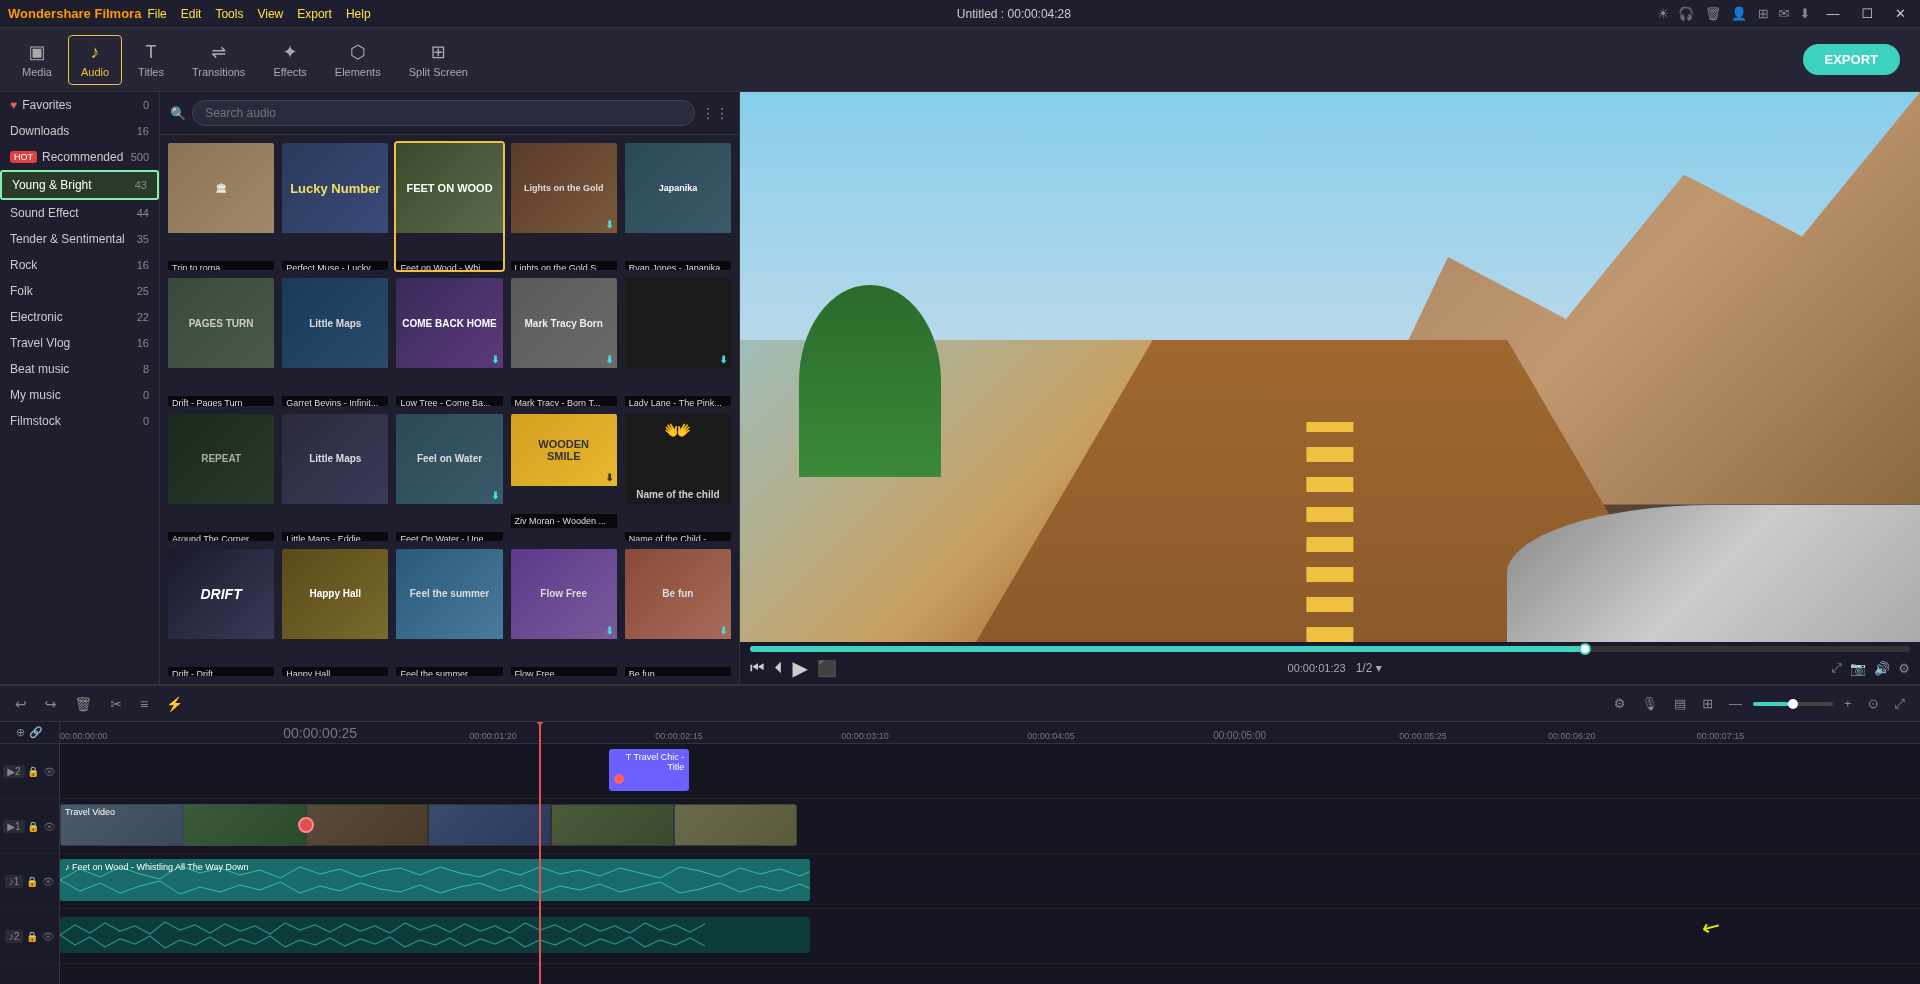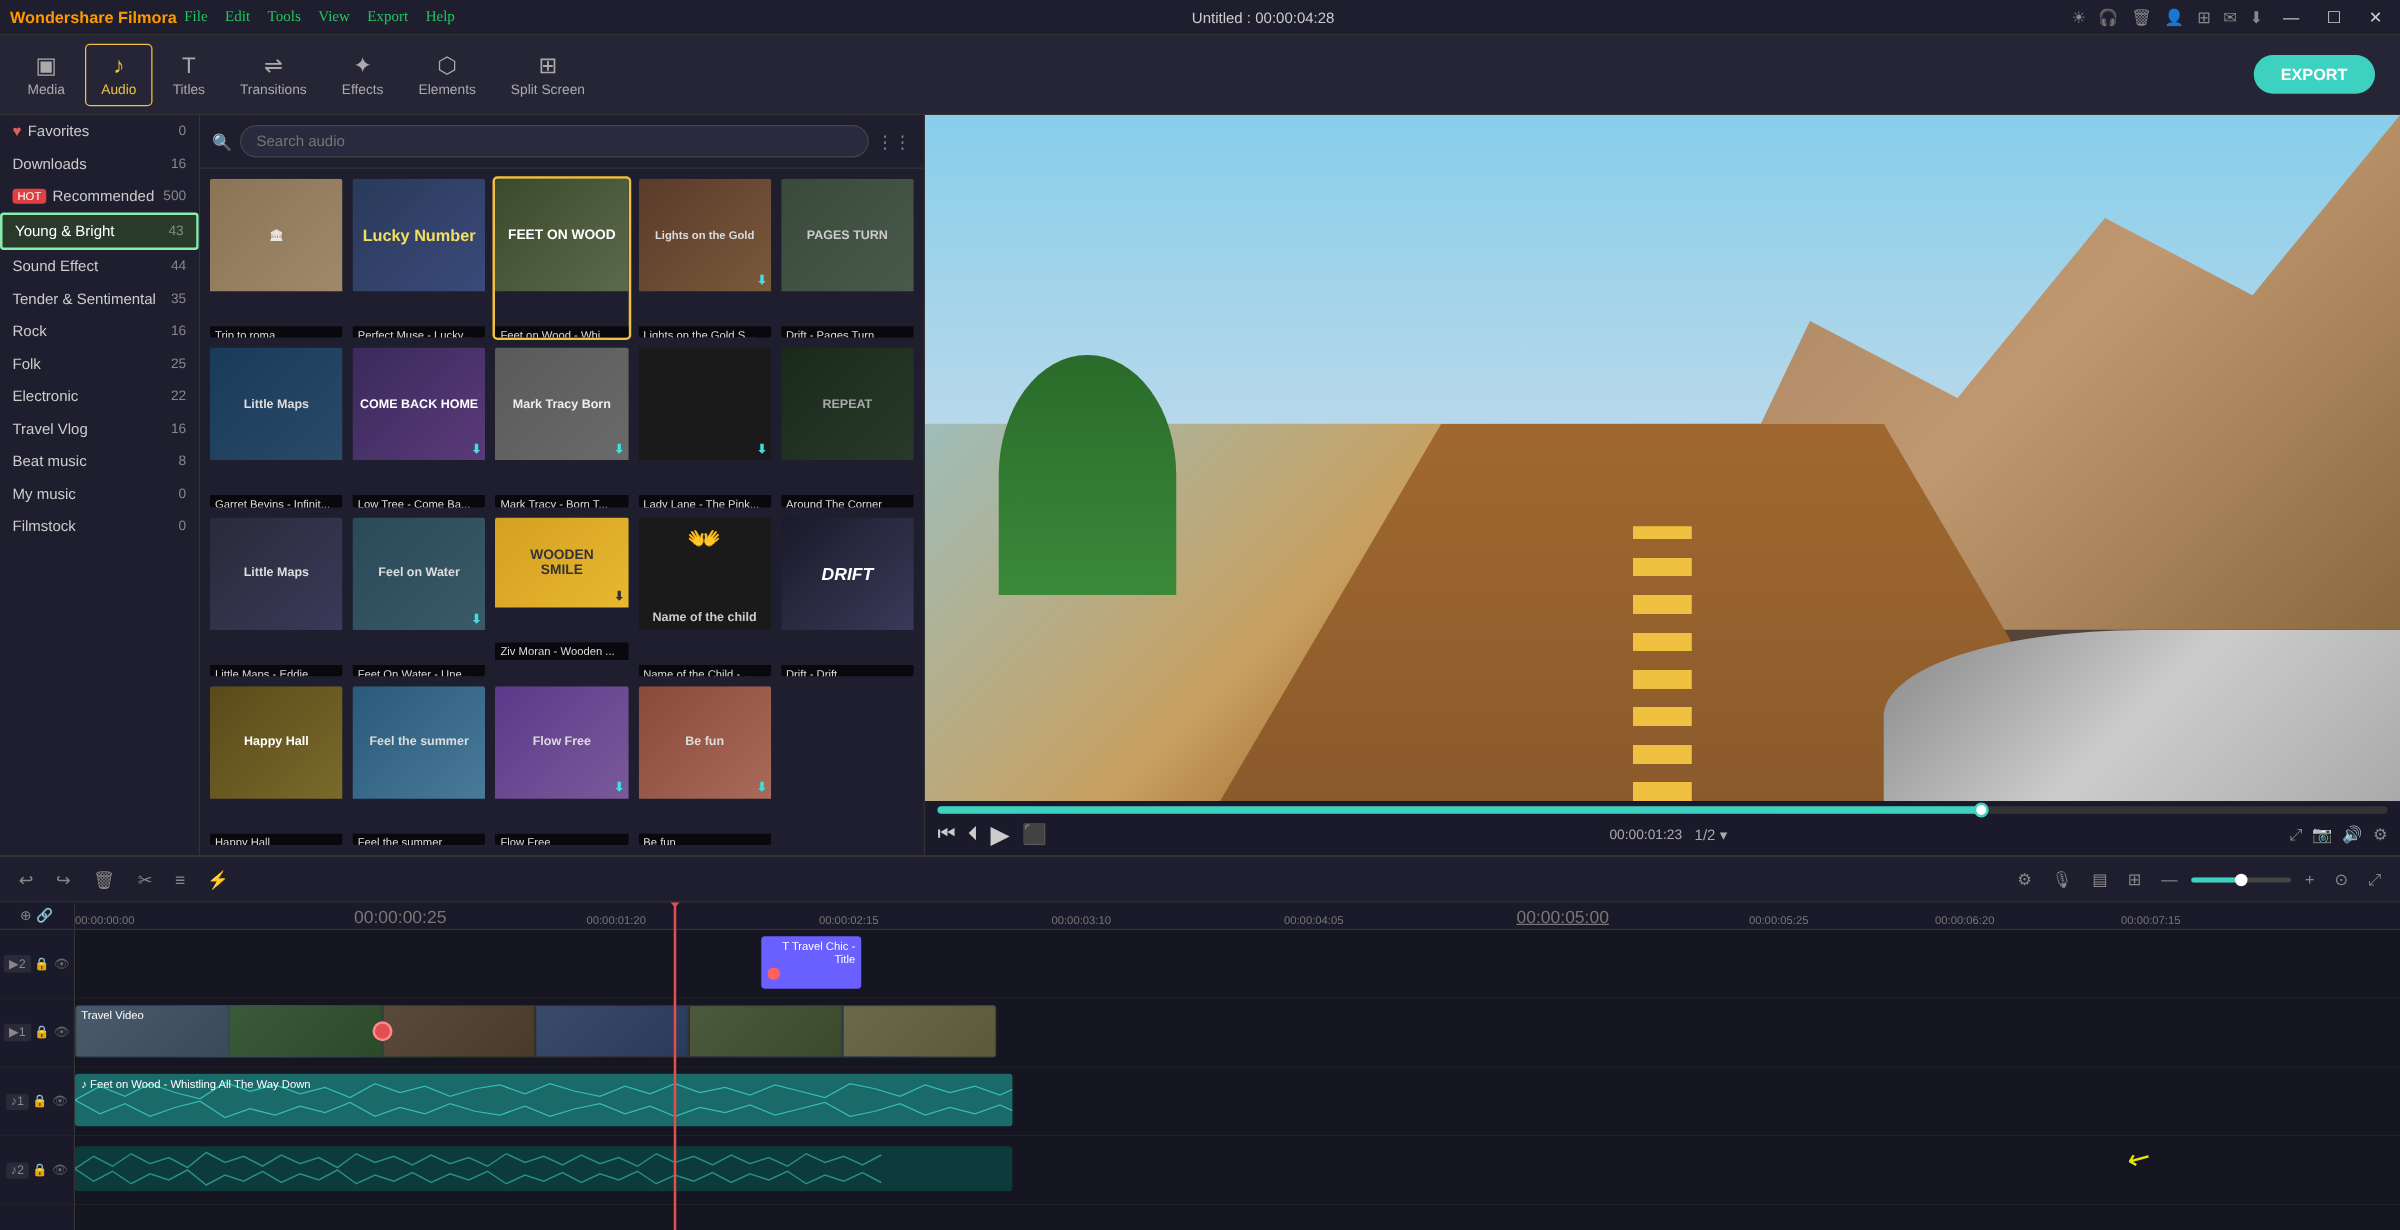--- a/index.html
+++ b/index.html
@@ -10,21 +10,21 @@
       background: #1e1e2e;
       height: 28px;
       display: flex;
       align-items: center;
       padding: 0 8px;
       justify-content: space-between;
       border-bottom: 1px solid #333;
     }
     .title-bar-left { display: flex; align-items: center; gap: 6px; }
     .app-logo { color: #f90; font-size: 13px; font-weight: bold; }
-    .menu-items { display: flex; gap: 14px; font-size: 12px; color: #22c55e; font-family: Liberation Serif, serif; }
+    .menu-items { display: flex; gap: 14px; font-size: 12px; color: #fde047; }
     .menu-items span { cursor: pointer; }
     .title-center { color: #ccc; font-size: 12px; }
     .title-bar-right { display: flex; gap: 10px; align-items: center; }
     .title-btn { background: none; border: none; color: #ccc; cursor: pointer; font-size: 13px; padding: 2px 6px; }
 
     
     .toolbar {
       background: #252535;
       height: 64px;
       display: flex;
@@ -463,20 +463,26 @@
       </div>
 
       <div class="audio-card">
         <div class="audio-card-thumb" style="background: linear-gradient(135deg, #5a3a2a, #7a5a3a); height:90px; position:relative;">
           <span style="font-size:9px;color:#ddd;padding:4px;font-weight:bold;">Lights on the Gold</span>
           <span class="download-icon">⬇</span>
         </div>
         <div class="audio-card-label">Lights on the Gold S...</div>
       </div>
 
+      <div class="audio-card">
+        <div class="audio-card-thumb" style="background: linear-gradient(135deg, #2a4a5a, #3a5a6a); height:90px;">
+          <span style="font-size:9px;color:#fff;font-weight:bold;">Japanika</span>
+        </div>
+        <div class="audio-card-label">Ryan Jones - Japanika</div>
+      </div>
 
       <div class="audio-card">
         <div class="audio-card-thumb" style="background: linear-gradient(135deg, #3a4a3a, #4a5a4a); height:90px; font-size:10px; color:#ccc; font-weight:bold; padding:4px;">PAGES TURN</div>
         <div class="audio-card-label">Drift - Pages Turn</div>
       </div>
 
       <div class="audio-card">
         <div class="audio-card-thumb" style="background: linear-gradient(135deg, #1a3a5a, #2a4a6a); height:90px; font-size:10px; color:#ddd; padding:4px;">Little Maps</div>
         <div class="audio-card-label">Garret Bevins - Infinit...</div>
       </div>
@@ -676,21 +682,21 @@
     <div class="timeline-tracks">
 
       <div class="timeline-ruler">
         <div style="position:relative;width:100%;height:100%;display:flex;align-items:flex-end;overflow:hidden;">
           <div style="position:absolute;left:0;font-size:9px;color:#777;bottom:2px;">00:00:00:00</div>
           <div style="position:absolute;left:12%;font-size:14px;color:#777;bottom:2px;">00:00:00:25</div>
           <div style="position:absolute;left:22%;font-size:9px;color:#777;bottom:2px;">00:00:01:20</div>
           <div style="position:absolute;left:32%;font-size:9px;color:#777;bottom:2px;">00:00:02:15</div>
           <div style="position:absolute;left:42%;font-size:9px;color:#777;bottom:2px;">00:00:03:10</div>
           <div style="position:absolute;left:52%;font-size:9px;color:#777;bottom:2px;">00:00:04:05</div>
-          <div style="position:absolute;left:62%;font-size:14px;color:#777;bottom:2px;text-decoration:underline;">00:00:05:00</div>
+          <div style="position:absolute;left:62%;font-size:10px;color:#777;bottom:2px;">00:00:05:00</div>
           <div style="position:absolute;left:72%;font-size:9px;color:#777;bottom:2px;">00:00:05:25</div>
           <div style="position:absolute;left:80%;font-size:9px;color:#777;bottom:2px;">00:00:06:20</div>
           <div style="position:absolute;left:88%;font-size:9px;color:#777;bottom:2px;">00:00:07:15</div>
         </div>
       </div>
 
       <div class="track-row" style="height:55px;">
         <div class="track-content" style="position:relative;">
 
           <div style="position:absolute;left:calc(22% + 140px);top:5px;width:80px;height:42px;background:#6a5fff;border-radius:3px;padding:3px 5px;font-size:9px;color:#fff;overflow:hidden;cursor:pointer;text-align:right;">

